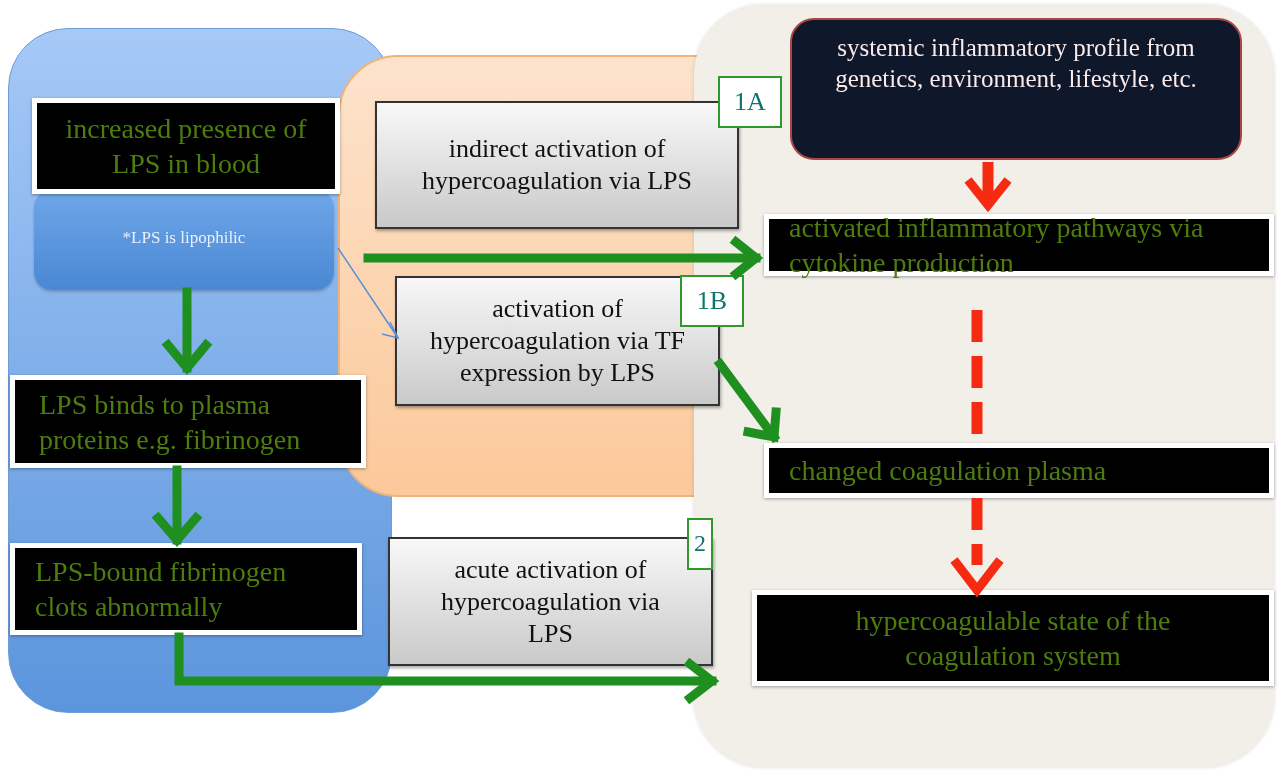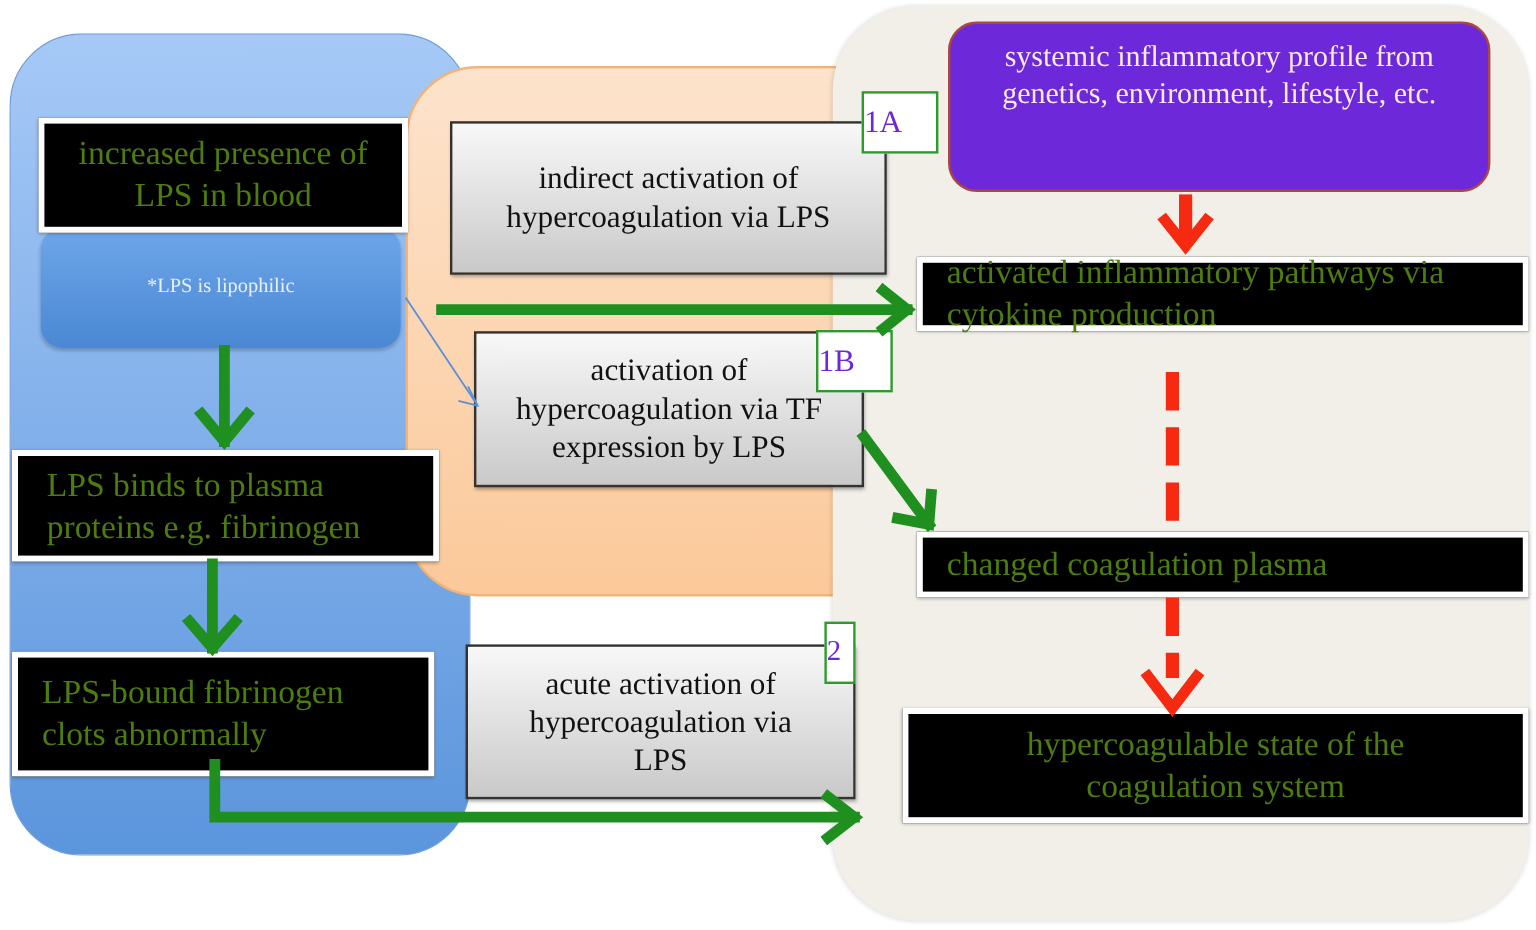--- a/index.html
+++ b/index.html
@@ -5,22 +5,22 @@
   html,body{margin:0;padding:0;background:#ffffff;}
   body{width:1280px;height:775px;position:relative;overflow:hidden;font-family:"Liberation Serif","DejaVu Serif",serif;}
   .abs{position:absolute;box-sizing:border-box;}
   .panel-blue{left:8px;top:28px;width:384px;height:685px;border-radius:60px;background:linear-gradient(#a6c9f7,#5b95dc);border:1px solid #6d9cd8;}
   .panel-orange{left:338px;top:55px;width:462px;height:442px;border-radius:60px;background:linear-gradient(#fde3cc,#fbc99a);border:2px solid #f0b47a;}
   .panel-beige{left:694px;top:5px;width:580px;height:762px;border-radius:70px;background:#f1efe8;box-shadow:0 0 4px rgba(0,0,0,0.15);}
   .lipo{left:34px;top:190px;width:300px;height:100px;border-radius:18px;background:linear-gradient(#6ea6e8,#4a88d4);box-shadow:0 2px 3px rgba(0,0,0,0.2);}
   .lipo-text{position:absolute;left:0;right:0;top:38px;text-align:center;color:#e8f0ff;font-size:17px;}
   .bbox{background:#000;color:#4d7c0f;border:5px solid #fff;box-shadow:0 1px 3px rgba(0,0,0,0.35);font-size:28px;line-height:35px;display:flex;flex-direction:column;justify-content:center;}
   .gbox{background:linear-gradient(#f8f8f8,#c9c9c9);border:2px solid #333;box-shadow:1px 2px 3px rgba(0,0,0,0.35);color:#111;font-size:26px;line-height:32px;text-align:center;display:flex;flex-direction:column;justify-content:center;}
-  .tag{background:#fff;border:2px solid #2e9a2e;color:#6d28d9;font-size:26px;text-align:left;line-height:40px;}
-  .redbox{left:790px;top:18px;width:452px;height:142px;border-radius:24px;background:#6d28d9;border:2px solid #a94743;color:#fbeaea;font-size:25px;line-height:31px;text-align:center;padding-top:12px;}
+  .tag{background:#fff;border:2px solid #2e9a2e;color:#0f766e;font-size:26px;text-align:center;line-height:40px;}
+  .redbox{left:790px;top:18px;width:452px;height:142px;border-radius:24px;background:#0f172a;border:2px solid #a94743;color:#fbeaea;font-size:25px;line-height:31px;text-align:center;padding-top:12px;}
   svg.arrows{position:absolute;left:0;top:0;}
 </style>
 </head>
 <body>
 
 <div class="abs panel-blue"></div>
 <div class="abs panel-orange"></div>
 <div class="abs panel-beige"></div>
 
 <div class="abs lipo">
@@ -28,21 +28,21 @@
 </div>
 
 <div class="abs bbox" style="left:32px;top:98px;width:308px;height:96px;text-align:center;padding:0 24px;">
   <span>increased presence of LPS in blood</span>
 </div>
 
 <div class="abs bbox" style="left:10px;top:375px;width:356px;height:93px;padding:0 24px;">
   <span>LPS binds to plasma proteins e.g. fibrinogen</span>
 </div>
 
-<div class="abs bbox" style="left:10px;top:543px;width:352px;height:104px;padding:0 20px;">
+<div class="abs bbox" style="left:10px;top:543px;width:352px;height:92px;padding:0 20px;">
   <span>LPS-bound fibrinogen clots abnormally</span>
 </div>
 
 <div class="abs gbox" style="left:375px;top:101px;width:364px;height:128px;padding:0 40px;">
   <span>indirect activation of hypercoagulation via LPS</span>
 </div>
 <div class="abs tag" style="left:718px;top:76px;width:64px;height:52px;line-height:48px;">1A</div>
 
 <div class="abs gbox" style="left:395px;top:276px;width:325px;height:130px;padding:12px 6px;">
   <span>activation of hypercoagulation via TF expression by LPS</span>

